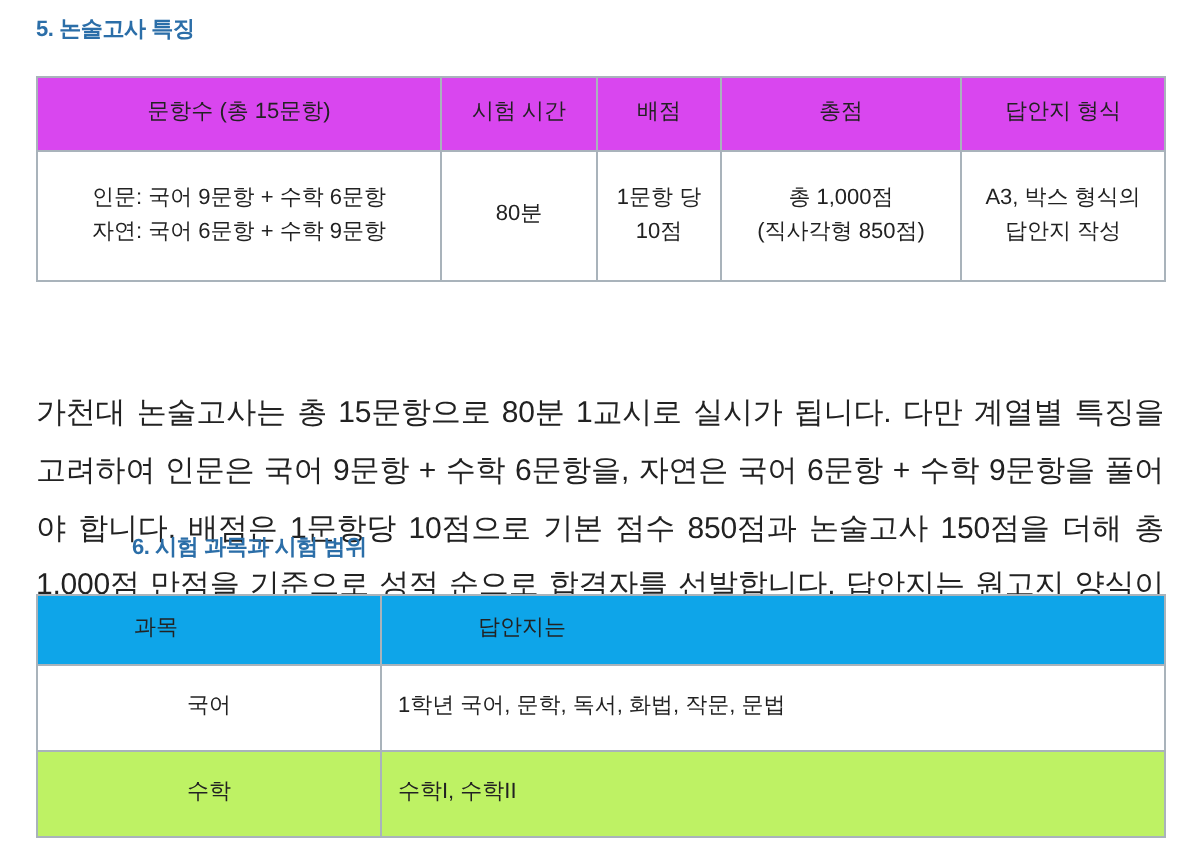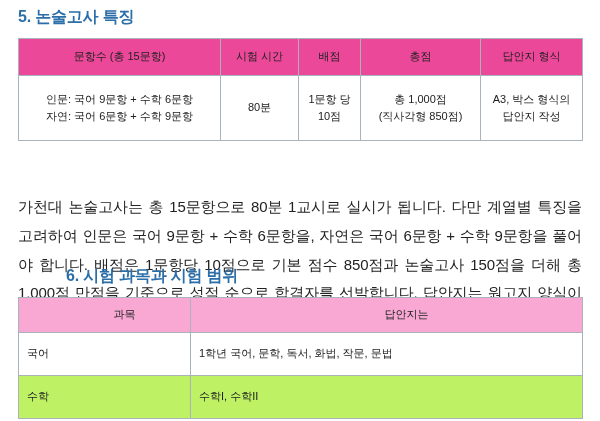--- a/index.html
+++ b/index.html
@@ -17,21 +17,21 @@
   }
   .page {
     position: relative;
     width: 600px;
     height: 421px;
     box-sizing: border-box;
     padding: 0 18px;
   }
   .section-heading {
     color: #2b6ea8;
-    font-size: 16px;
+    font-size: 11px;
     font-weight: bold;
     margin: 0;
     padding: 0;
     letter-spacing: -0.2px;
   }
   .h-1 { position: absolute; left: 18px; top: 7px; }
   .h-2 { position: absolute; left: 30px; top: 266px; margin-left: 36px; }
 
   
   .table1 {
@@ -46,21 +46,21 @@
   .table1 th, .table1 td {
     border: 1px solid #a9b3bb;
     text-align: center;
     vertical-align: middle;
     padding: 4px 2px;
     line-height: 1.55;
     color: #222;
     font-weight: normal;
   }
   .table1 thead th {
-    background: #ec4899;
+    background: #d946ef;
     height: 28px;
     font-weight: normal;
   }
   .table1 tbody td {
     height: 56px;
     background: #ffffff;
   }
   .t1-c1 { width: 202px; }
   .t1-c2 { width: 78px; }
   .t1-c3 { width: 62px; }
@@ -94,30 +94,30 @@
   .table2 th, .table2 td {
     border: 1px solid #a9b3bb;
     vertical-align: middle;
     padding: 4px 8px;
     line-height: 1.6;
     color: #222;
     font-weight: normal;
     height: 34px;
   }
   .table2 thead th {
-    background: #f9a8d4;
-    text-align: center;
+    background: #0ea5e9;
+    text-align: left;
     height: 26px;
     padding-left: 48px;
   }
   .table2 tbody tr.alt td {
     background: #bef264;
   }
   .table2 tbody td.subject {
-    text-align: left;
+    text-align: center;
   }
   .t2-c1 { width: 172px; }
   .t2-c2 { width: 392px; }
 </style>
 </head>
 <body>
 
 <div class="page">
 
   <h2 class="section-heading h-1">5. 논술고사 특징</h2>

